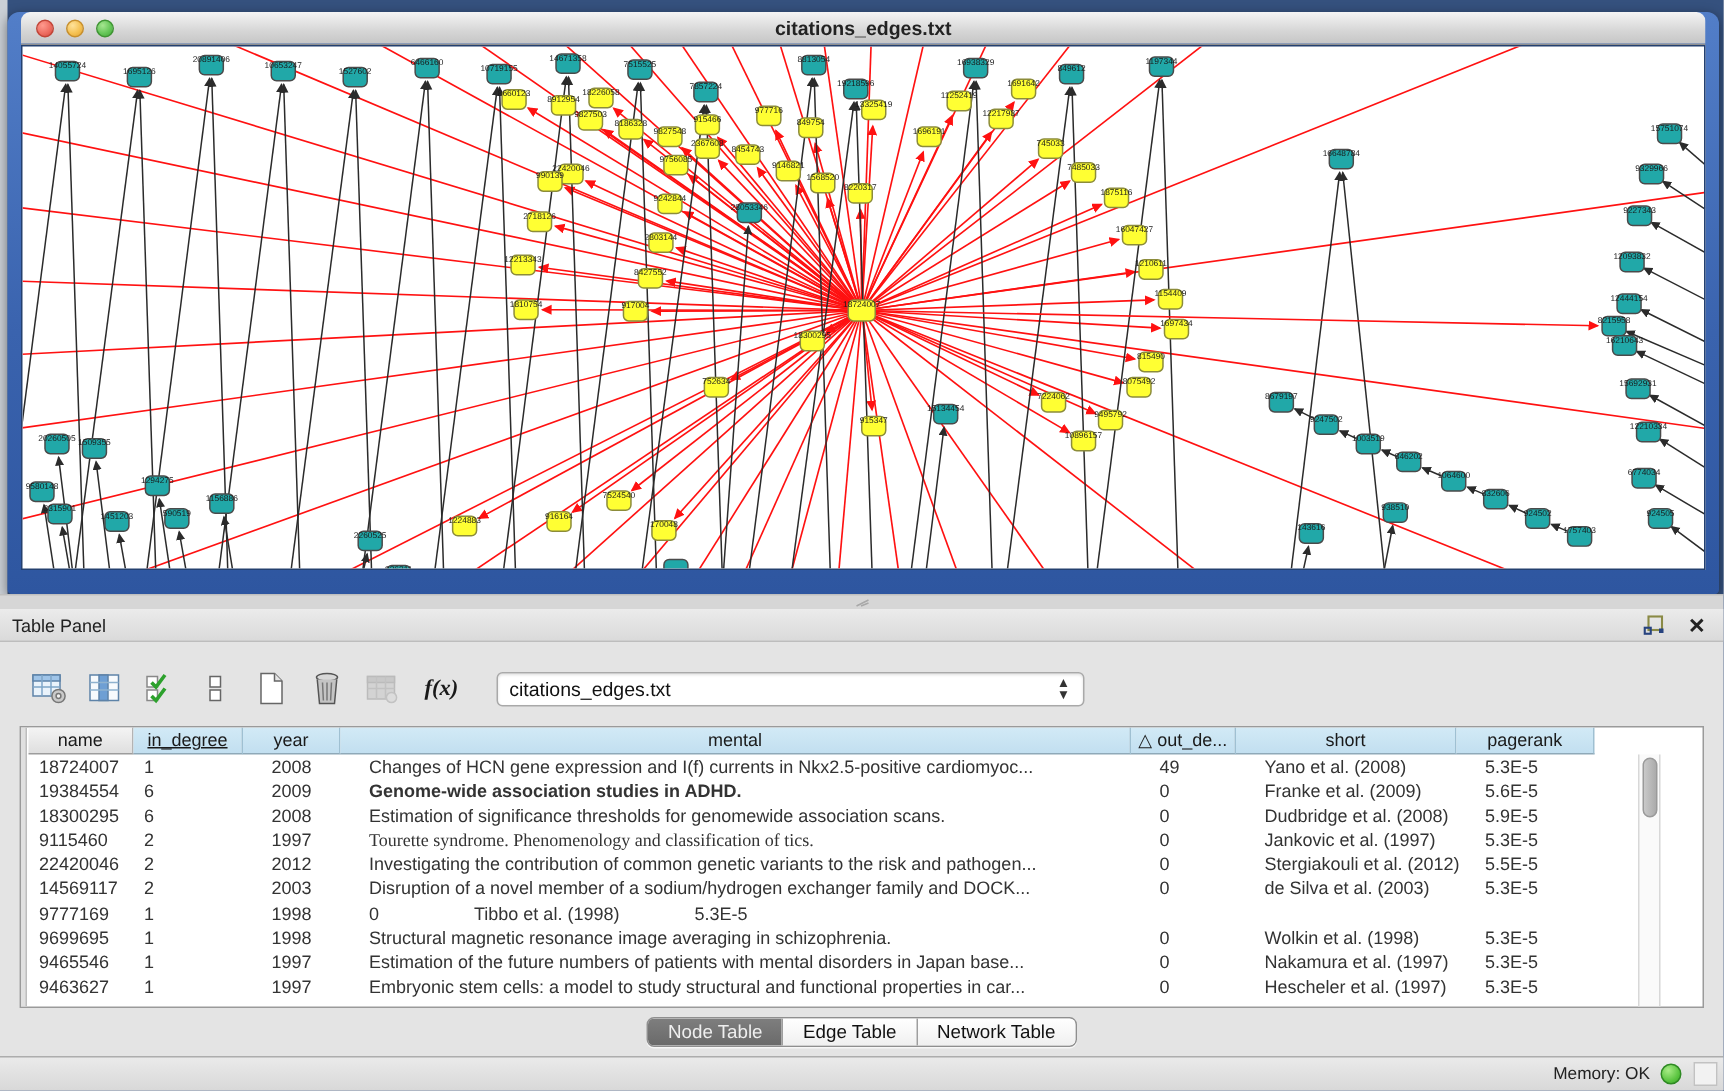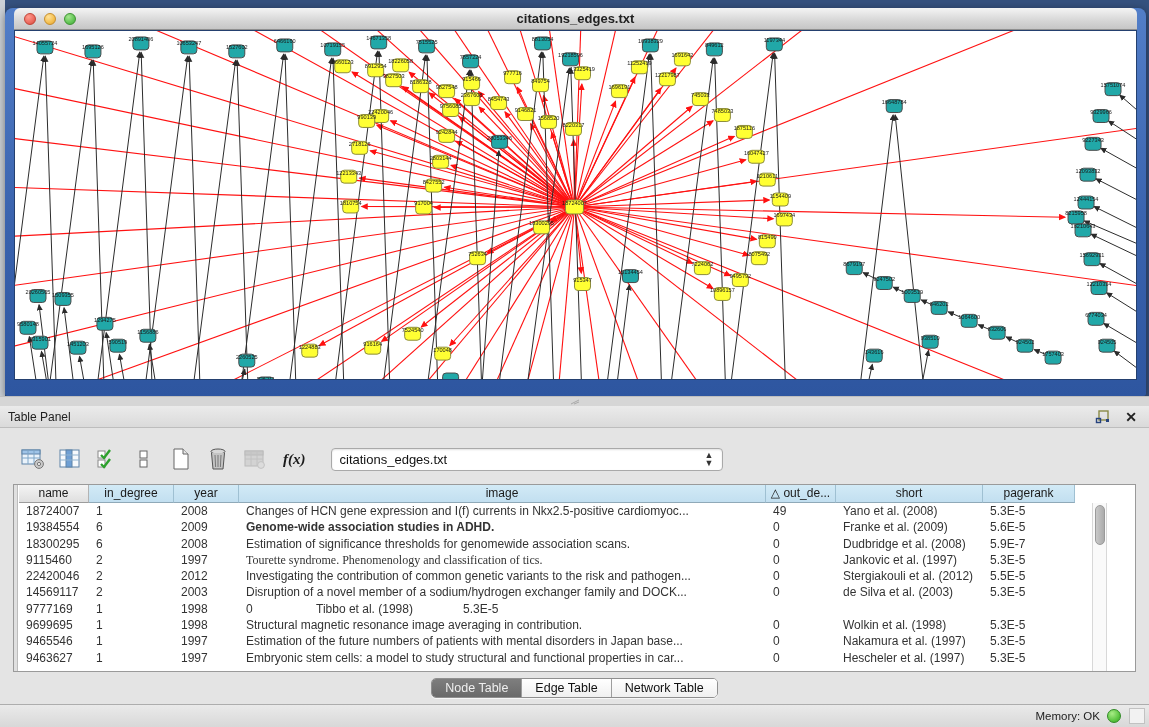--- a/index.html
+++ b/index.html
@@ -724,23 +724,23 @@
     <div class="combo">
       <span>citations_edges.txt</span>
       <span class="arrows">▲<br>▼</span>
     </div>
   </div>
 
   <div class="table-box">
     <div class="gutter"></div>
     <div class="thead" id="thead">
         <div class="th name-col" style="width: 70px;">name</div>
-        <div class="th" style="width: 85px;">in_degree</div>
+        <div class="th" style="width: 73px; text-decoration: underline;">in_degree</div>
         <div class="th" style="width: 65px;">year</div>
-        <div class="th" style="width: 527px;">image</div>
+        <div class="th" style="width: 527px;">mental</div>
         <div class="th" style="width: 70px;">△ out_de...</div>
         <div class="th" style="width: 147px;">short</div>
         <div class="th" style="width: 92px;">pagerank</div>
       </div>
     <div class="tbody" id="tbody">
         <div class="tr">
           <div class="td" style="width: 70px;">18724007</div>
           <div class="td" style="width: 85px;">1</div>
           <div class="td" style="width: 65px;">2008</div>
           <div class="td" style="width: 527px;">Changes of HCN gene expression and I(f) currents in Nkx2.5-positive cardiomyoc...</div>
@@ -757,21 +757,21 @@
           <div class="td" style="width: 147px;">Franke et al. (2009)</div>
           <div class="td" style="width: 92px;">5.6E-5</div>
         </div>
         <div class="tr">
           <div class="td" style="width: 70px;">18300295</div>
           <div class="td" style="width: 85px;">6</div>
           <div class="td" style="width: 65px;">2008</div>
           <div class="td" style="width: 527px;">Estimation of significance thresholds for genomewide association scans.</div>
           <div class="td" style="width: 70px;">0</div>
           <div class="td" style="width: 147px;">Dudbridge et al. (2008)</div>
-          <div class="td" style="width: 92px;">5.9E-7</div>
+          <div class="td" style="width: 92px;">5.9E-5</div>
         </div>
         <div class="tr">
           <div class="td" style="width: 70px;">9115460</div>
           <div class="td" style="width: 85px;">2</div>
           <div class="td" style="width: 65px;">1997</div>
           <div class="td" style="width: 527px; font-family: Liberation Serif, serif;">Tourette syndrome. Phenomenology and classification of tics.</div>
           <div class="td" style="width: 70px;">0</div>
           <div class="td" style="width: 147px;">Jankovic et al. (1997)</div>
           <div class="td" style="width: 92px;">5.3E-5</div>
         </div>
@@ -798,21 +798,21 @@
           <div class="td" style="width: 85px;">1</div>
           <div class="td" style="width: 65px;">1998</div>
           <div class="td" style="width: 70px;">0</div>
           <div class="td" style="width: 147px;">Tibbo et al. (1998)</div>
           <div class="td" style="width: 92px;">5.3E-5</div>
         </div>
         <div class="tr">
           <div class="td" style="width: 70px;">9699695</div>
           <div class="td" style="width: 85px;">1</div>
           <div class="td" style="width: 65px;">1998</div>
-          <div class="td" style="width: 527px;">Structural magnetic resonance image averaging in contribution.</div>
+          <div class="td" style="width: 527px;">Structural magnetic resonance image averaging in schizophrenia.</div>
           <div class="td" style="width: 70px;">0</div>
           <div class="td" style="width: 147px;">Wolkin et al. (1998)</div>
           <div class="td" style="width: 92px;">5.3E-5</div>
         </div>
         <div class="tr">
           <div class="td" style="width: 70px;">9465546</div>
           <div class="td" style="width: 85px;">1</div>
           <div class="td" style="width: 65px;">1997</div>
           <div class="td" style="width: 527px;">Estimation of the future numbers of patients with mental disorders in Japan base...</div>
           <div class="td" style="width: 70px;">0</div>

